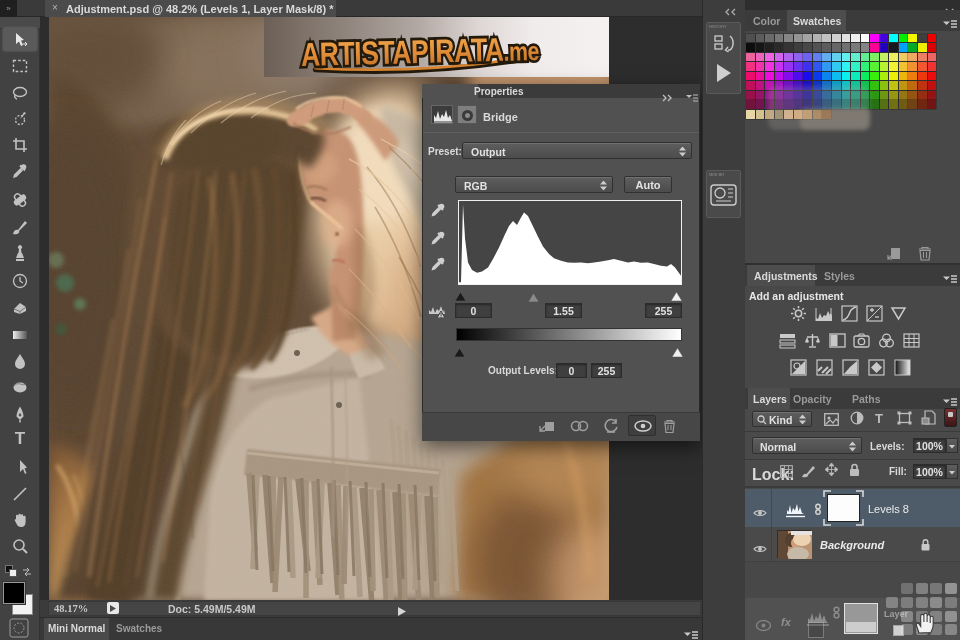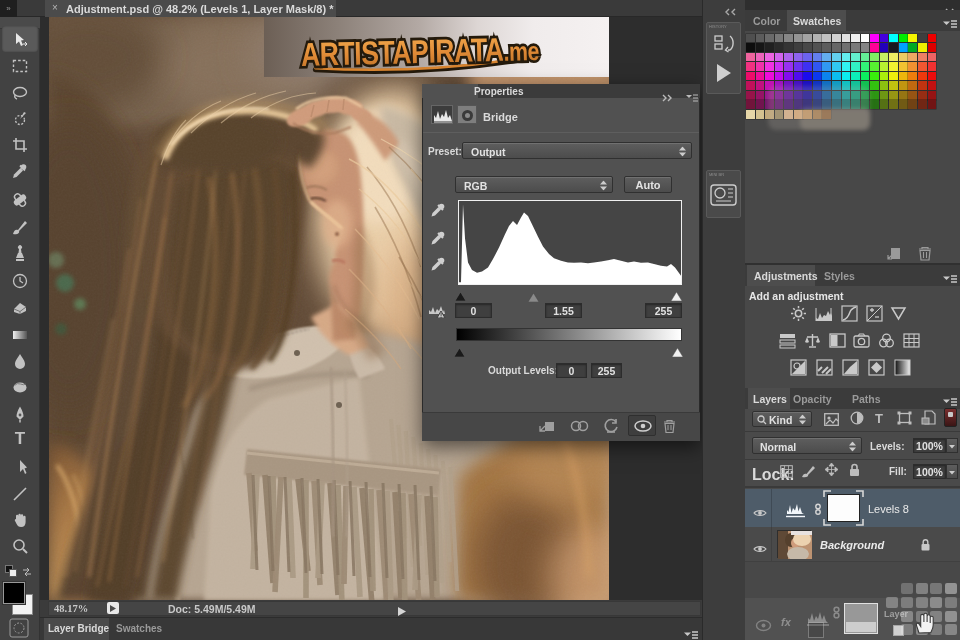--- a/index.html
+++ b/index.html
@@ -900,17 +900,17 @@
 <div class="abs" style="left:106px;top:601px;width:14px;height:14px;"><svg width="14" height="14" viewBox="0 0 14 14" style="">
       <rect x="1" y="1" width="12" height="12" rx="2" fill="#e8e8e8"></rect>
       <path d="M4,4 l6,3.5 -6,3.5 Z" fill="#4a4a4a"></path>
     </svg></div>
 <div class="abs" style="left:168px;top:603px;color:#c9c9c9;font-size:10.5px;font-weight:bold;">Doc: 5.49M/5.49M</div>
 <div class="abs" style="left:397px;top:603px;width:10px;height:11px;"><svg width="10" height="11" viewBox="0 0 10 11" style="">
       <path d="M1,1 L9,5.5 L1,10 Z" fill="#d5d5d5"></path>
     </svg></div>
 <div class="abs" style="left:40px;top:617px;width:662px;height:23px;background:#383838;border-top:1px solid #2c2c2c;"></div>
 <div class="abs" style="left:44px;top:618px;width:65px;height:22px;background:#4a4a4a;"></div>
-<div class="abs txt" style="left:48px;top:623px;font-size:10px;">Layer Bridge</div>
+<div class="abs txt" style="left:48px;top:623px;font-size:10px;">Mini Normal</div>
 <div class="abs gtxt" style="left:116px;top:623px;font-size:10px;">Swatches</div>
 <div class="abs" style="left:684px;top:626px;width:14px;height:9px;"><svg width="14" height="9" viewBox="0 0 14 9" style="">
       <path d="M0,1.5 l3.5,3.5 3.5,-3.5 Z" fill="#c8c8c8"></path>
       <path d="M8,1 h6 M8,4 h6 M8,7 h6" stroke="#c8c8c8" stroke-width="1.4"></path>
     </svg></div>
 </body></html>

